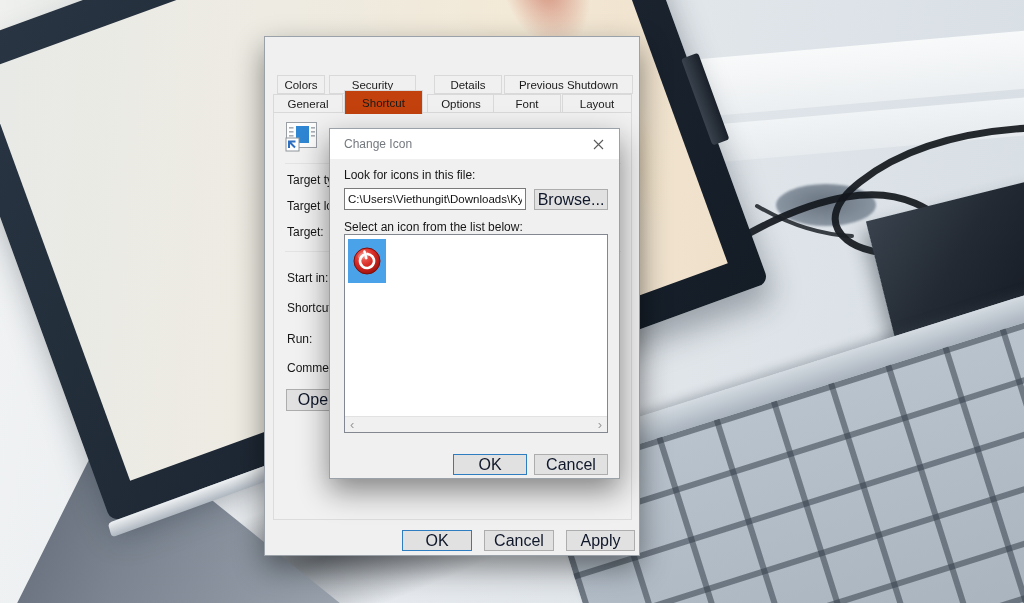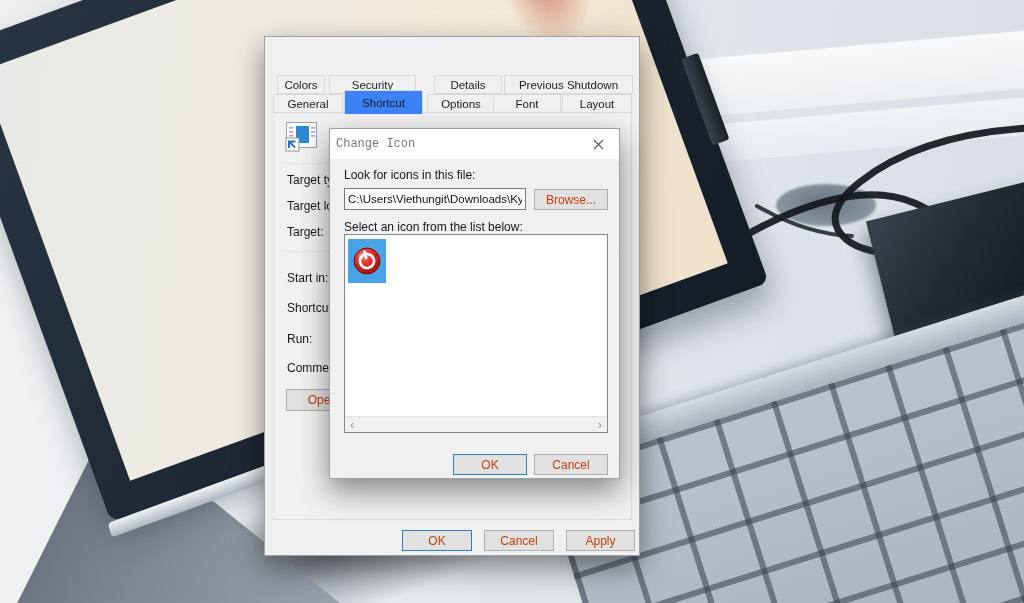--- a/index.html
+++ b/index.html
@@ -31,28 +31,28 @@
     repeating-linear-gradient(90deg,rgba(54,64,76,.55) 0 6px,rgba(0,0,0,0) 6px 60px),
     repeating-linear-gradient(180deg,rgba(54,64,76,.55) 0 6px,rgba(0,0,0,0) 6px 52px),
     linear-gradient(180deg,#b9c3cd,#9aa6b2);}
 
   
   .win{position:absolute;background:#f0f0f0;border:1px solid #9aa1a9;box-shadow:0 12px 28px rgba(0,0,0,.45);box-sizing:border-box;}
   .titlebar{position:absolute;left:0;top:0;right:0;height:30px;background:#fff;display:flex;align-items:center;}
   .titlebar .app-icon{margin:0 8px 0 10px;width:16px;height:16px;flex:0 0 auto;}
   .title-text{font-size:12px;color:#74797f;flex:1;white-space:nowrap;overflow:hidden;}
   .close-btn{width:42px;height:30px;display:flex;align-items:center;justify-content:center;flex:0 0 auto;}
-  .btn{position:absolute;background:#e1e1e1;border:1px solid #adadad;box-sizing:border-box;font-size:12px;color:#c2410c;display:flex;align-items:center;justify-content:center;white-space:nowrap;overflow:hidden;}
+  .btn{position:absolute;background:#e1e1e1;border:1px solid #adadad;box-sizing:border-box;font-size:16px;color:#0f172a;display:flex;align-items:center;justify-content:center;white-space:nowrap;overflow:hidden;}
   .btn.default{border-color:#2d7dc0;}
   .lbl{position:absolute;font-size:12px;color:#161616;white-space:nowrap;}
 
   
   .props{left:264px;top:36px;width:376px;height:520px;}
   .tab{position:absolute;height:19px;background:#f0f0f0;border:1px solid #d9d9d9;box-sizing:border-box;font-size:11.5px;color:#1a1a1a;display:flex;align-items:center;justify-content:center;white-space:nowrap;overflow:hidden;z-index:2;}
-  .tab.active{background:#3b82f6;top:53px;height:24px;z-index:4;border-bottom:none;}
+  .tab.active{background:#c2410c;top:53px;height:24px;z-index:4;border-bottom:none;}
   .tab-page{position:absolute;left:8px;top:75px;width:359px;height:408px;border:1px solid #dcdcdc;background:#f1f1f1;box-sizing:border-box;z-index:1;}
   .sep{position:absolute;left:20px;width:336px;height:1px;background:#e3e3e3;z-index:2;}
 
   
   .chicon{left:329px;top:128px;width:291px;height:351px;z-index:30;}
   .path-input{position:absolute;left:14px;top:59px;width:182px;height:22px;border:1px solid #7a7a7a;background:#fff;font-family:"Liberation Sans",sans-serif;font-size:11.5px;color:#111;padding:0 3px;box-sizing:border-box;white-space:nowrap;overflow:hidden;}
   .listbox{position:absolute;left:14px;top:105px;width:264px;height:199px;background:#fff;border:1px solid #828790;box-sizing:border-box;}
   .icon-tile{position:absolute;left:3px;top:4px;width:38px;height:44px;display:flex;align-items:center;justify-content:center;}
   .hscroll{position:absolute;left:0;right:0;bottom:0;height:16px;background:#f0f0f0;border-top:1px solid #e2e2e2;display:flex;align-items:center;justify-content:space-between;padding:0 5px;box-sizing:border-box;}
   .scroll-arrow{font-size:13px;line-height:14px;color:#9b9b9b;}
@@ -135,21 +135,21 @@
 
     <div class="btn" style="left:21px;top:352px;width:55px;height:22px;z-index:2;justify-content:flex-end;padding-right:3px;">Open</div>
 
     <div class="btn default" style="left:137px;top:493px;width:70px;height:21px;">OK</div>
     <div class="btn" style="left:219px;top:493px;width:70px;height:21px;">Cancel</div>
     <div class="btn" style="left:301px;top:493px;width:69px;height:21px;">Apply</div>
   </div>
 
   <div class="win chicon">
     <div class="titlebar" style="padding-left:6px;">
-      <div class="title-text" style="font-family:Liberation Mono, monospace;">Change Icon</div>
+      <div class="title-text" style="margin-left:8px;">Change Icon</div>
       <div class="close-btn">
         <svg width="11" height="11" viewBox="0 0 11 11">
           <path d="M1,1 L10,10 M10,1 L1,10" stroke="#5a5a5a" stroke-width="1.1"></path>
         </svg>
       </div>
     </div>
 
     <div class="lbl" style="left:14px;top:39px;">Look for icons in this file:</div>
 
     <input class="path-input" value="C:\Users\Viethungit\Downloads\Kyo-" style="">

